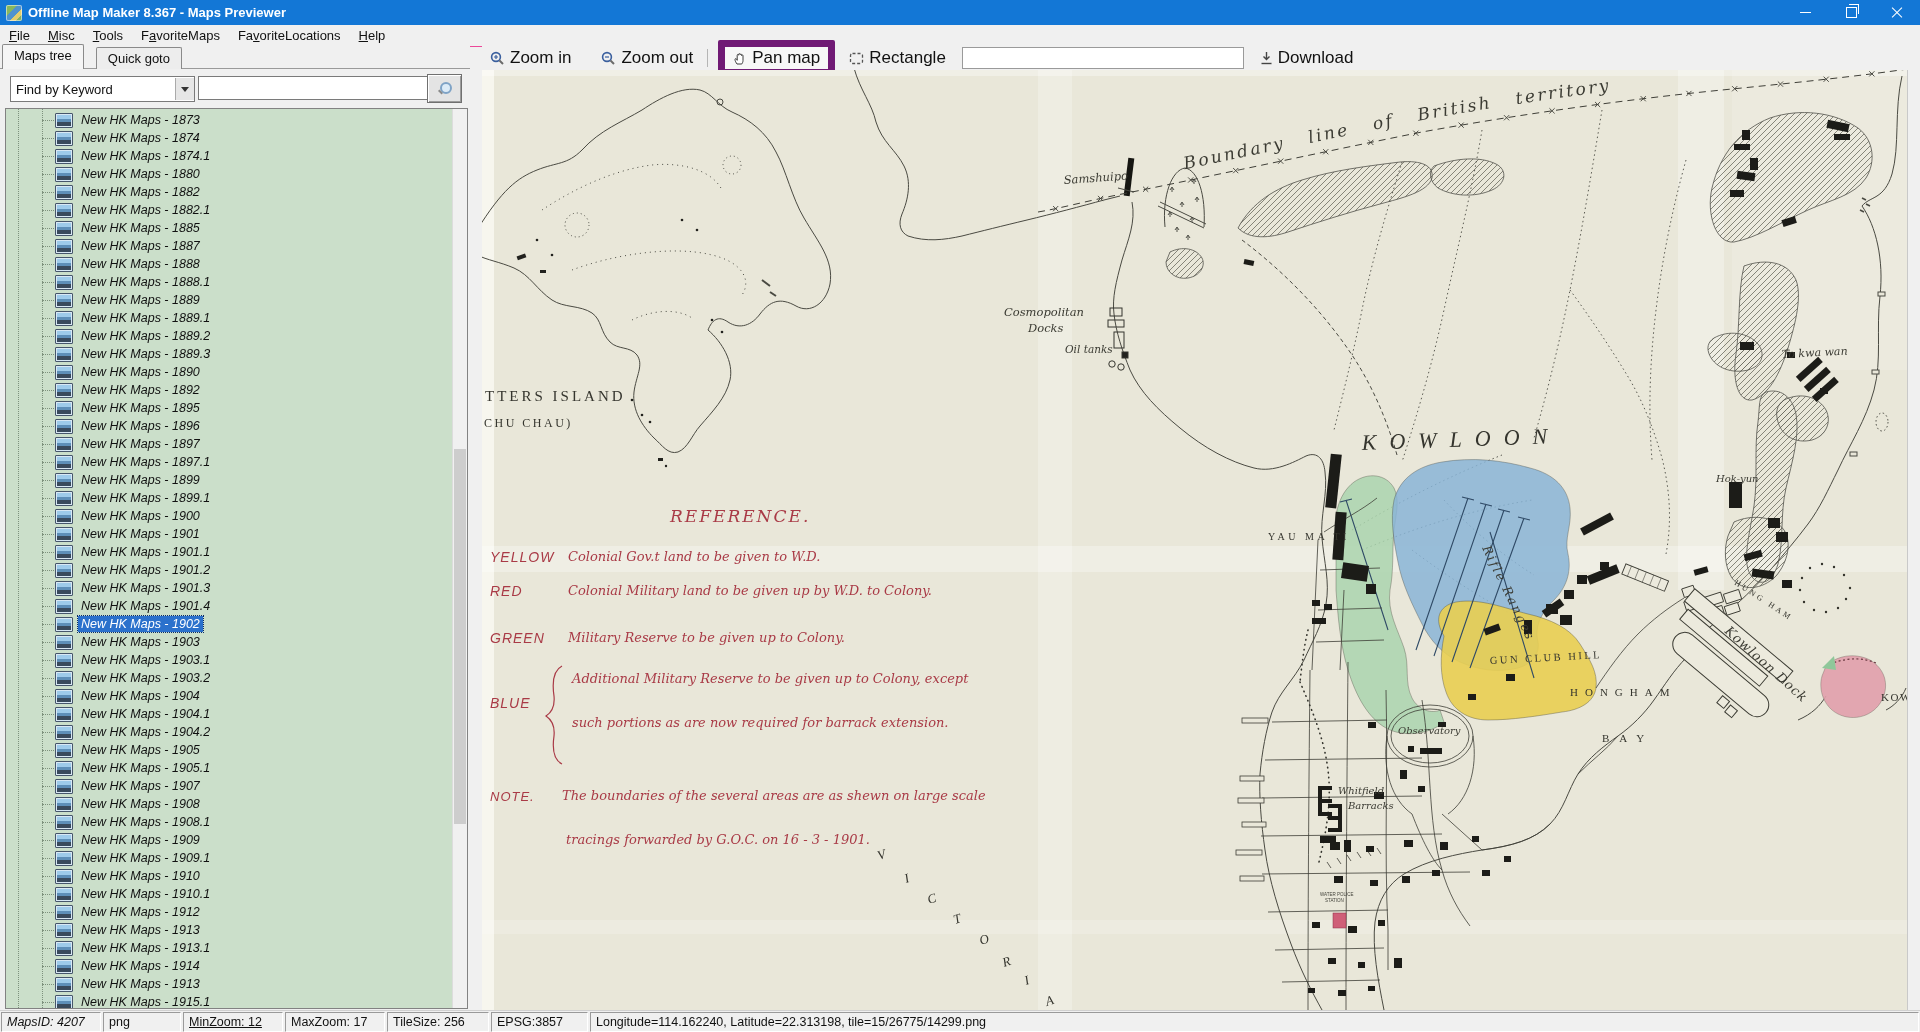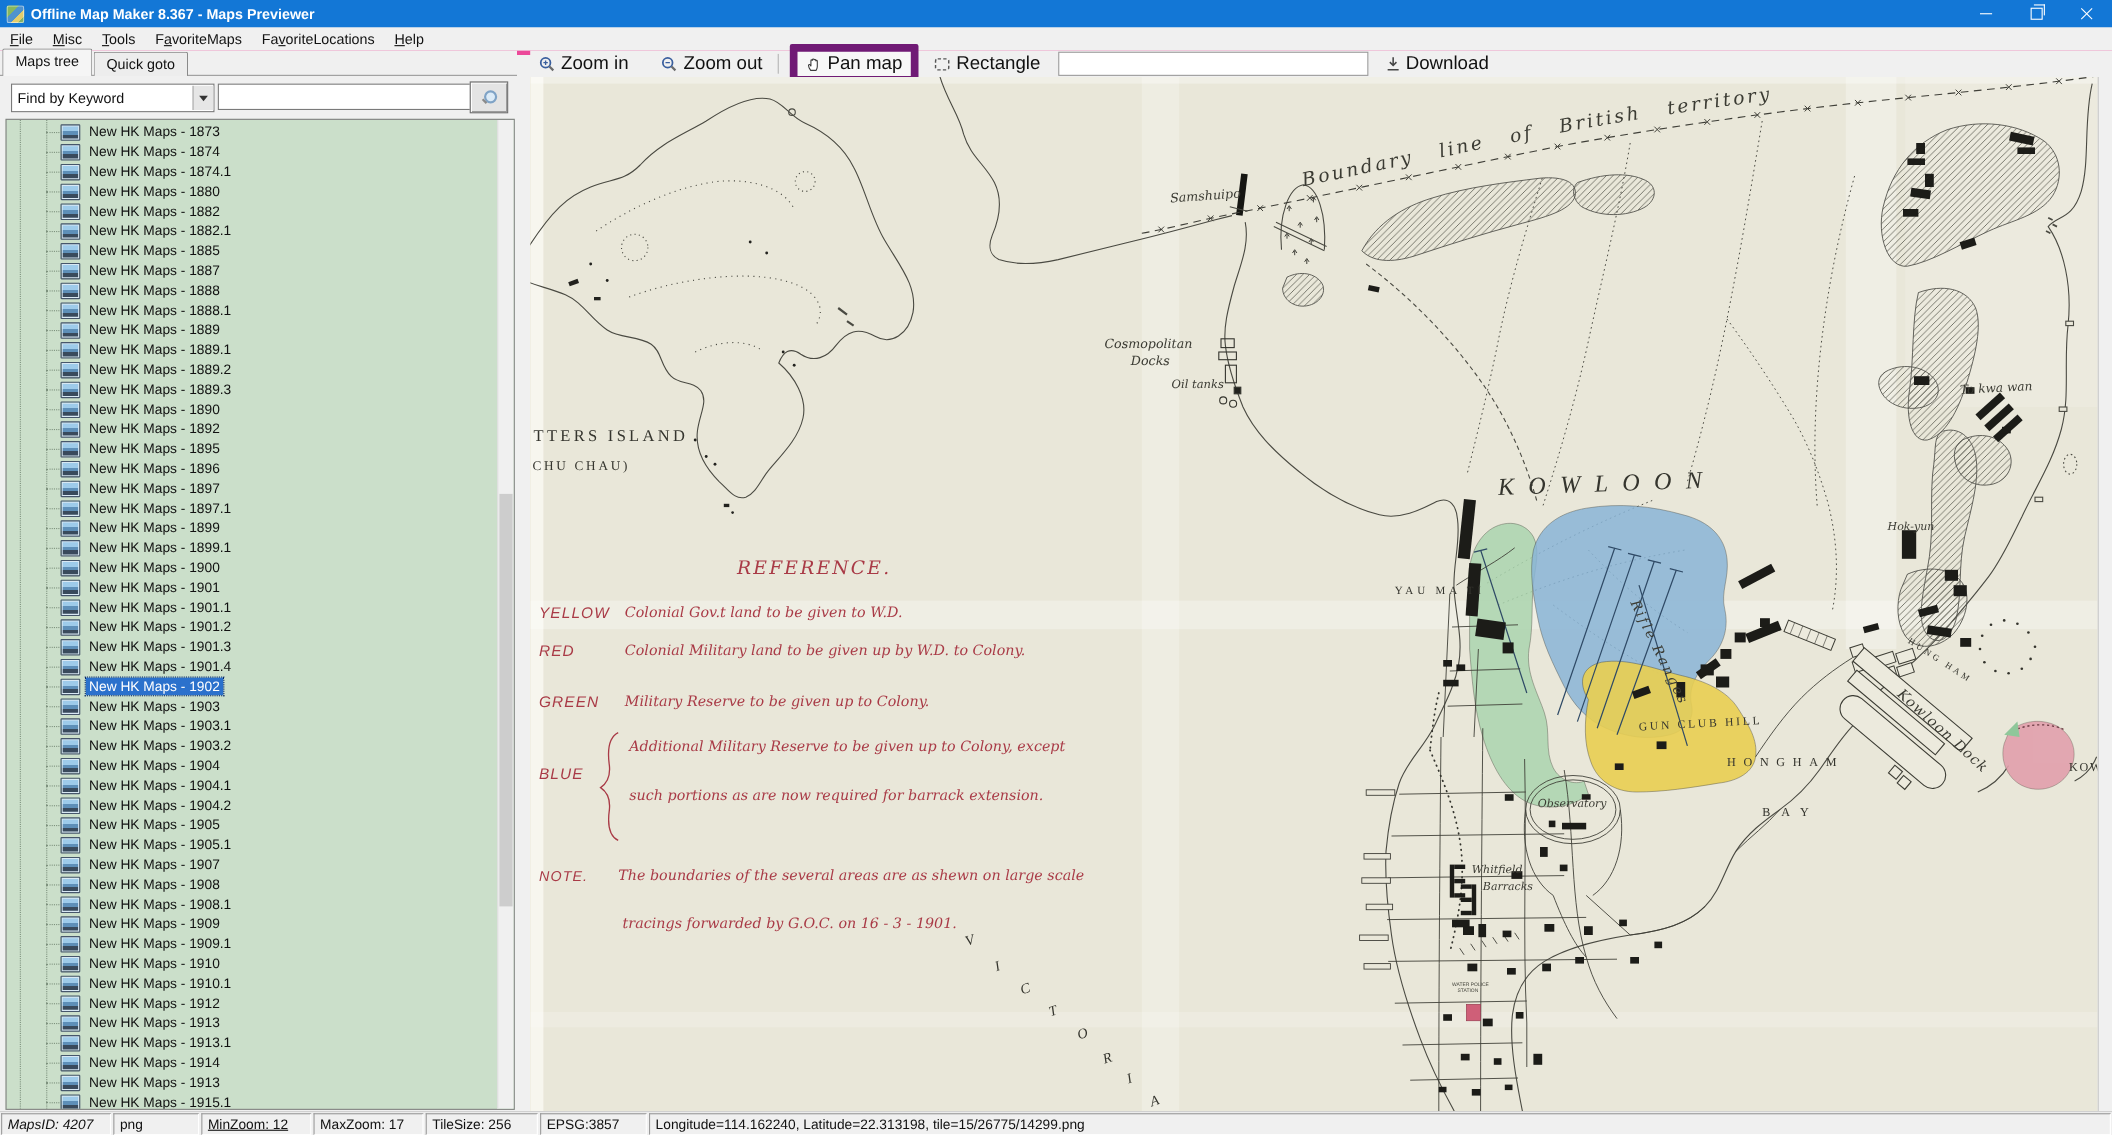--- a/index.html
+++ b/index.html
@@ -13,46 +13,46 @@
   .title-text{color:#fff;font-size:13px;}
   .win-btns{position:absolute;right:0;top:0;height:25px;display:flex;}
   .win-btn{width:46px;height:25px;display:flex;align-items:center;justify-content:center;}
   .glyph-min{width:11px;height:0;border-top:1px solid #fff;}
   .glyph-restore{width:9px;height:9px;border:1px solid #fff;position:relative;background:#1377d6;}
   .glyph-restore::before{content:"";position:absolute;left:2px;top:-4px;width:9px;height:9px;border:1px solid #fff;border-bottom:none;border-left:none;}
   .glyph-close{position:relative;width:12px;height:12px;}
   .glyph-close::before,.glyph-close::after{content:"";position:absolute;left:-1px;top:5px;width:14px;height:0;border-top:1px solid #fff;}
   .glyph-close::before{transform:rotate(45deg);} .glyph-close::after{transform:rotate(-45deg);}
   
-  .menubar{position:absolute;left:0;top:25px;width:1920px;height:21px;background:#f0f0f0;display:flex;align-items:center;border-bottom:4px solid #ec4899;}
+  .menubar{position:absolute;left:0;top:25px;width:1920px;height:21px;background:#f0f0f0;display:flex;align-items:center;border-bottom:1px solid #ec4899;}
   .menu-item{padding:2px 9px;font-size:13px;}
   .menu-item u{text-decoration:underline;}
   
   .left-panel{position:absolute;left:0;top:46px;width:470px;height:964px;background:#f0f0f0;}
-  .tabs{position:absolute;left:2px;top:0;height:23px;display:flex;align-items:flex-end;}
+  .tabs{position:absolute;left:2px;top:0;height:23px;display:flex;align-items:flex-end;gap:11px;}
   .tab{border:1px solid #8a8a8a;border-bottom:none;background:#ededed;padding:3px 11px 3px 11px;font-size:13px;
        border-radius:2px 2px 0 0;margin-right:1px;height:15px;}
   .tab.active{background:#f5f5f5;height:18px;position:relative;z-index:3;}
   .tab-sep{position:absolute;left:0;top:22px;width:470px;height:0;border-top:1px solid #9a9a9a;}
   .search-row{position:absolute;left:0;top:23px;width:470px;height:62px;}
   .combo{position:absolute;left:10px;top:7px;width:183px;height:24px;background:#fff;border:1px solid #7a7a7a;display:flex;align-items:center;}
   .combo-text{flex:1;padding-left:5px;font-size:13px;}
   .combo-btn{width:18px;height:22px;background:#e6e6e6;border-left:1px solid #aaa;display:flex;align-items:center;justify-content:center;}
   .combo-arrow{width:0;height:0;border-left:4px solid transparent;border-right:4px solid transparent;border-top:5px solid #333;}
   .search-input{position:absolute;left:198px;top:7px;width:222px;height:22px;background:#fff;border:1px solid #7a7a7a;font-size:13px;padding:0 4px;}
   .search-btn{position:absolute;left:427px;top:5px;width:33px;height:27px;background:#e4e4e4;border:1px solid #707070;
       box-shadow:inset 1px 1px 0 #fff, inset -1px -1px 0 #9c9c9c;display:flex;align-items:center;justify-content:center;}
   .mag{position:relative;width:13px;height:13px;}
   .mag::before{content:"";position:absolute;left:2px;top:0;width:8px;height:8px;border:2px solid #7fa3c6;border-radius:50%;background:#dcebf7;}
   .mag::after{content:"";position:absolute;left:0px;top:9px;width:5px;height:2px;background:#8a8a8a;transform:rotate(45deg);}
   .tree-box{position:absolute;left:5px;top:62px;width:461px;height:899px;background:#cbdfca;border:1px solid #828282;overflow:hidden;}
   .tree-guides{position:absolute;left:0;top:0;bottom:0;width:100%;pointer-events:none;}
   .tree-guides::before{content:"";position:absolute;left:12px;top:0;bottom:0;border-left:1px dotted #7d917d;}
   .tree-guides::after{content:"";position:absolute;left:36px;top:0;bottom:0;border-left:1px dotted #7d917d;}
-  .tree-rows{position:absolute;left:0;top:2px;right:14px;}
+  .tree-rows{position:absolute;left:0;top:2px;right:14px;font-style:italic;}
   .tree-row{height:18px;display:flex;align-items:center;}
   .connector{width:12px;margin-left:36px;border-top:1px dotted #7d917d;}
   .tree-icon{width:16px;height:13px;margin-left:1px;border:1px solid #46566b;border-radius:1px;
      background:linear-gradient(180deg,#9ecbea 0 40%,#5e8fb8 40% 65%,#394a5c 65%);box-shadow:inset 0 0 0 1px #d8e8f4;flex:none;}
   .tree-label{margin-left:5px;font-size:12.5px;padding:1px 3px;white-space:nowrap;}
   .tree-label.selected{background:#2b71cc;color:#fff;outline:1px dotted #0a2a66;}
   .tree-scroll{position:absolute;right:0;top:0;bottom:0;width:14px;background:#f0f0f0;border-left:1px solid #dcdcdc;}
   .tree-thumb{position:absolute;left:1px;right:1px;top:340px;height:375px;background:#cdcdcd;}
   
   .toolbar{position:absolute;left:482px;top:46px;width:1438px;height:24px;background:#f0f0f0;display:flex;align-items:center;}

